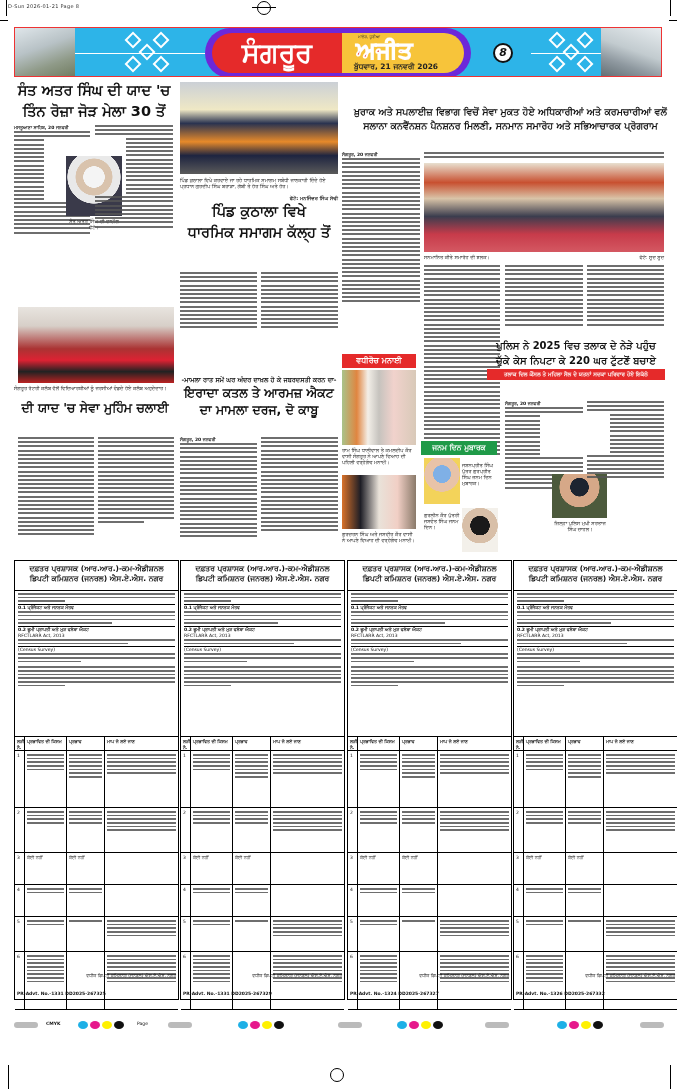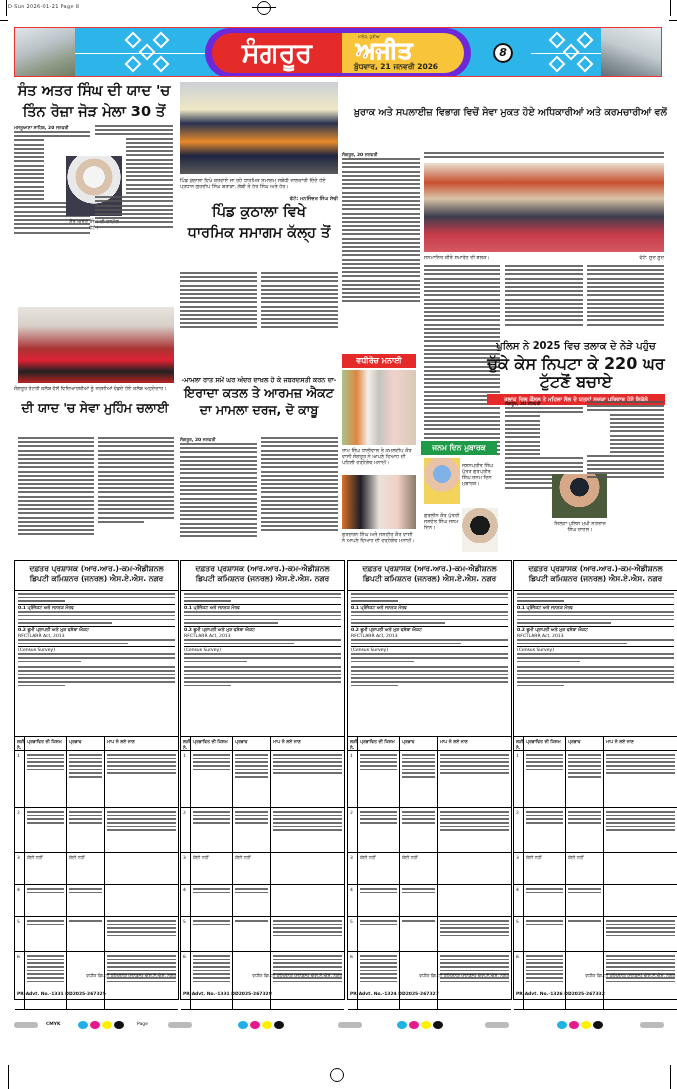--- a/index.html
+++ b/index.html
@@ -294,20 +294,21 @@
     <div class="gline"></div>
     <div class="gline"></div>
     <div class="gline"></div>
     <div class="gline"></div>
     <div class="gline"></div>
     <div class="gline"></div>
 </div>
 
 <div class="col" style="left:348px;top:80px;width:325px;margin-top:27px;">
   <div class="headline" style="font-size:9.5px;">ਖ਼ੁਰਾਕ ਅਤੇ ਸਪਲਾਈਜ਼ ਵਿਭਾਗ ਵਿਚੋਂ ਸੇਵਾ ਮੁਕਤ ਹੋਏ ਅਧਿਕਾਰੀਆਂ ਅਤੇ ਕਰਮਚਾਰੀਆਂ ਵਲੋਂ</div>
+  <div class="headline" style="font-size:9.5px;margin-top:3px;">ਸਲਾਨਾ ਕਨਵੈਂਨਸ਼ਨ ਪੈਨਸ਼ਨਰ ਮਿਲਣੀ, ਸਨਮਾਨ ਸਮਾਰੋਹ ਅਤੇ ਸਭਿਆਚਾਰਕ ਪ੍ਰੋਗਰਾਮ</div>
 </div>
 <div class="col" style="left:342px;top:152px;width:78px;">
   <div class="tiny" style="font-weight:bold;">ਸੰਗਰੂਰ, 20 ਜਨਵਰੀ</div>
   <div class="gline"></div>
     <div class="gline"></div>
     <div class="gline"></div>
     <div class="gline"></div>
     <div class="gline"></div>
     <div class="gline"></div>
     <div class="gline"></div>
@@ -437,21 +438,21 @@
 <div class="caption" style="position:absolute;left:342px;top:531px;width:74px;">ਗੁਰਚਰਨ ਸਿੰਘ ਅਤੇ ਜਸਵੀਰ ਕੌਰ ਵਾਸੀ ਨੇ ਆਪਣੇ ਵਿਆਹ ਦੀ ਵਰ੍ਹੇਗੰਢ ਮਨਾਈ।</div>
 
 <div class="banner-green" style="position:absolute;left:421px;top:441px;width:76px;height:14px;font-size:7.5px;line-height:14px;">ਜਨਮ ਦਿਨ ਮੁਬਾਰਕ</div>
 <div class="photo" style="left:424px;top:458px;width:36px;height:46px;background:radial-gradient(circle at 50% 35%, #7fb0e6 0 25%, #e8c3a8 26% 50%, #f3d35a 51%);"></div>
 <div class="caption" style="position:absolute;left:462px;top:462px;width:36px;">ਜਸ਼ਨਪ੍ਰੀਤ ਸਿੰਘ ਪੁੱਤਰ ਗੁਰਪ੍ਰੀਤ ਸਿੰਘ ਜਨਮ ਦਿਨ ਮੁਬਾਰਕ।</div>
 <div class="photo" style="left:462px;top:508px;width:36px;height:44px;background:radial-gradient(circle at 50% 40%, #1a1a1a 0 30%, #d8bfa8 31% 55%, #f3f0ea 56%);"></div>
 <div class="caption" style="position:absolute;left:424px;top:512px;width:36px;">ਗੁਰਲੀਨ ਕੌਰ ਪੁੱਤਰੀ ਜਸਵੰਤ ਸਿੰਘ ਜਨਮ ਦਿਨ।</div>
 
 <div class="col" style="left:487px;top:340px;width:178px;">
   <div class="headline" style="font-size:10px;">ਪੁਲਿਸ ਨੇ 2025 ਵਿਚ ਤਲਾਕ ਦੇ ਨੇੜੇ ਪਹੁੰਚ</div>
-  <div class="headline" style="font-size:16px;margin-top:3px;">ਚੁੱਕੇ ਕੇਸ ਨਿਪਟਾ ਕੇ 220 ਘਰ ਟੁੱਟਣੋਂ ਬਚਾਏ</div>
+  <div class="headline" style="font-size:10px;margin-top:3px;">ਚੁੱਕੇ ਕੇਸ ਨਿਪਟਾ ਕੇ 220 ਘਰ ਟੁੱਟਣੋਂ ਬਚਾਏ</div>
   <div class="banner-red" style="font-size:5.5px;line-height:11px;margin-top:3px;">ਤਲਾਕ ਦਿਲ ਕੌਂਸਲ ਤੇ ਮਹਿਲਾ ਸੈਲ ਦੇ ਯਤਨਾਂ ਸਦਕਾ ਪਰਿਵਾਰ ਹੋਏ ਇਕੱਠੇ</div>
 </div>
 <div class="col" style="left:505px;top:401px;width:78px;">
   <div class="tiny" style="font-weight:bold;">ਸੰਗਰੂਰ, 20 ਜਨਵਰੀ</div>
   <div class="gline"></div>
     <div class="gline"></div>
     <div class="gline" style="width:45%"></div>
     <div class="gline" style="width:45%"></div>
     <div class="gline" style="width:45%"></div>
     <div class="gline" style="width:45%"></div>

